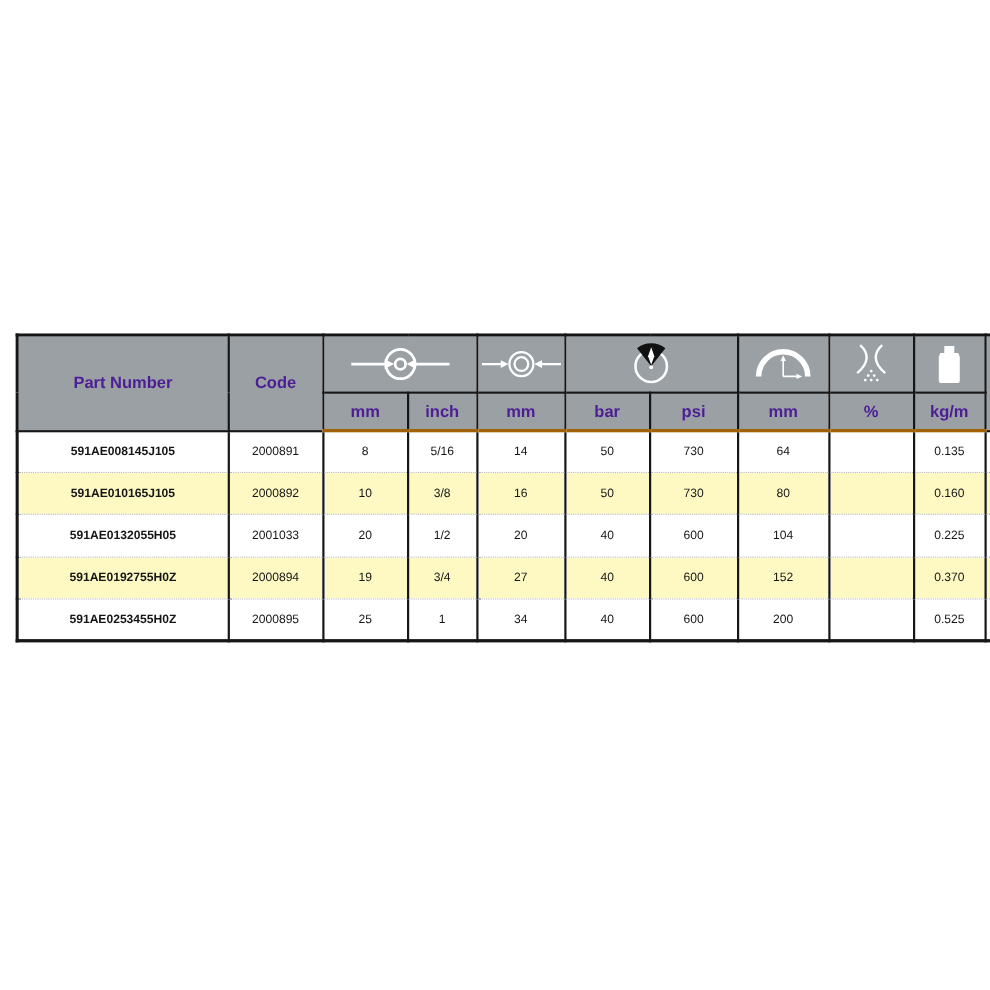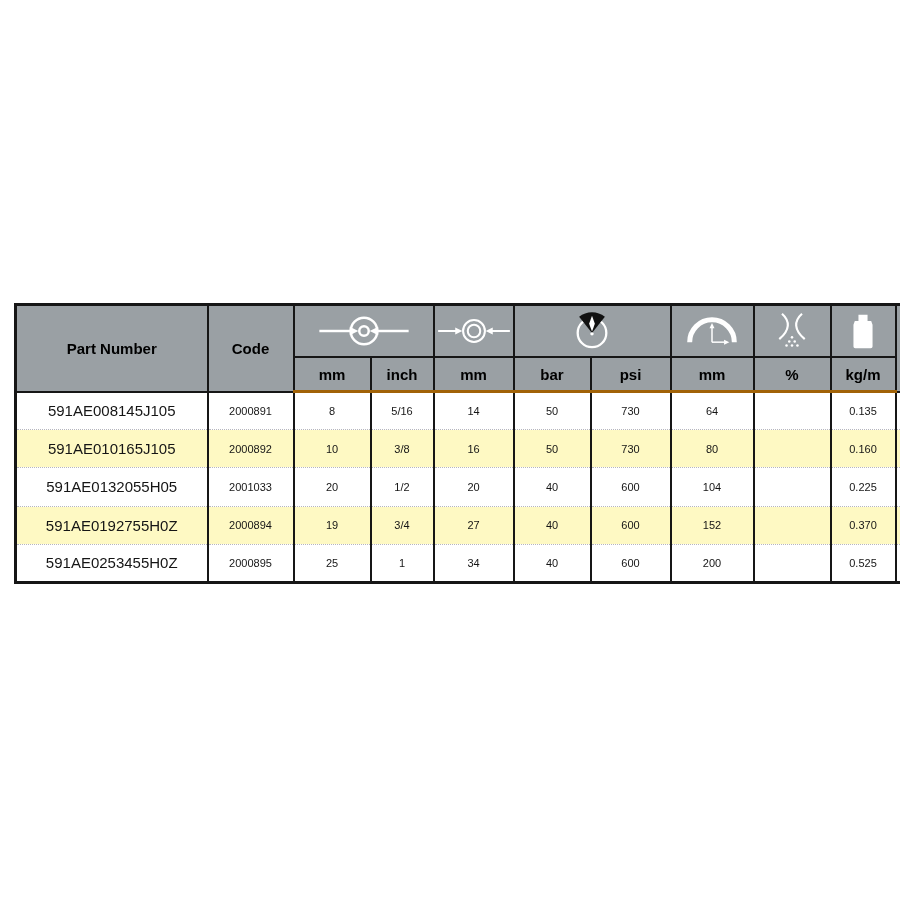--- a/index.html
+++ b/index.html
@@ -30,35 +30,35 @@
     border-left: 2px solid #161616;
     border-right: 2px solid #161616;
     padding: 0;
     text-align: center;
     vertical-align: middle;
     overflow: hidden;
     white-space: nowrap;
   }
   thead th {
     background: #9aa0a4;
-    color: #000000;
+    color: #4c1d95;
     font-weight: bold;
     font-size: 15px;
   }
   tr.icon-row th { height: 50px; border-bottom: 2px solid #161616; }
   tr.unit-row th { height: 32px; border-bottom: 3px solid #a16207; }
   tbody tr { height: 38.2px; }
   tbody td {
     font-size: 11px;
     color: #151515;
     background: #ffffff;
   }
   tbody tr + tr td { border-top: 1px dotted #b6b6bf; }
   tbody tr.striped td { background: #fef9c3; }
-  td.part-cell { font-weight: normal; font-size: 15px; }
+  td.part-cell { font-weight: bold; font-size: 11px; }
   .icon-svg { display: block; margin: 0 auto; }
 </style>
 </head>
 <body>
 
 <div class="canvas">
   <div class="table-wrap">
     <table class="spec">
       <colgroup>
         <col style="width:192px">

